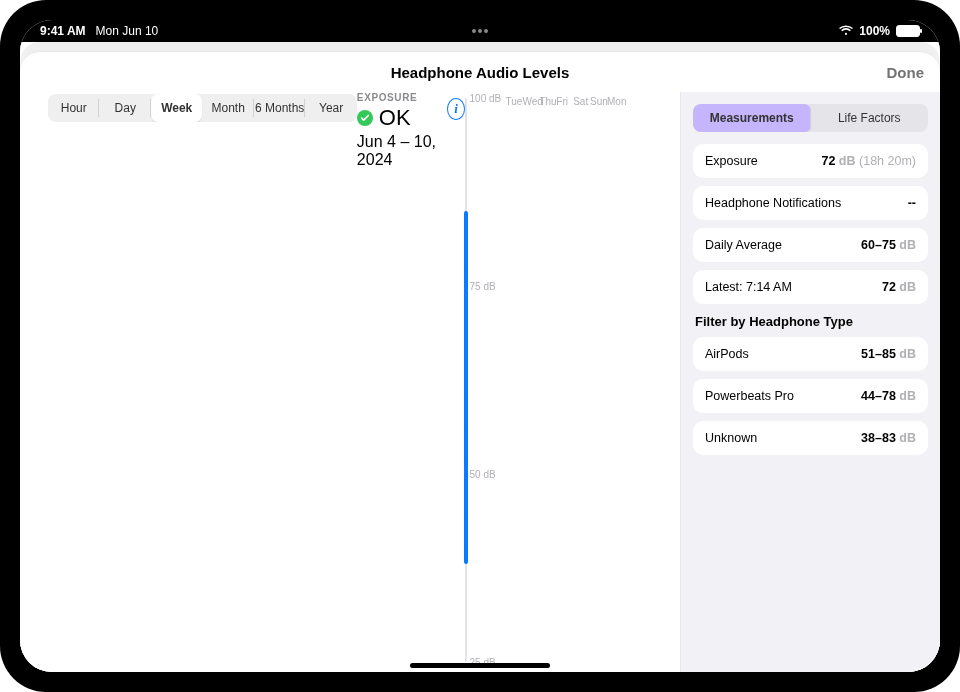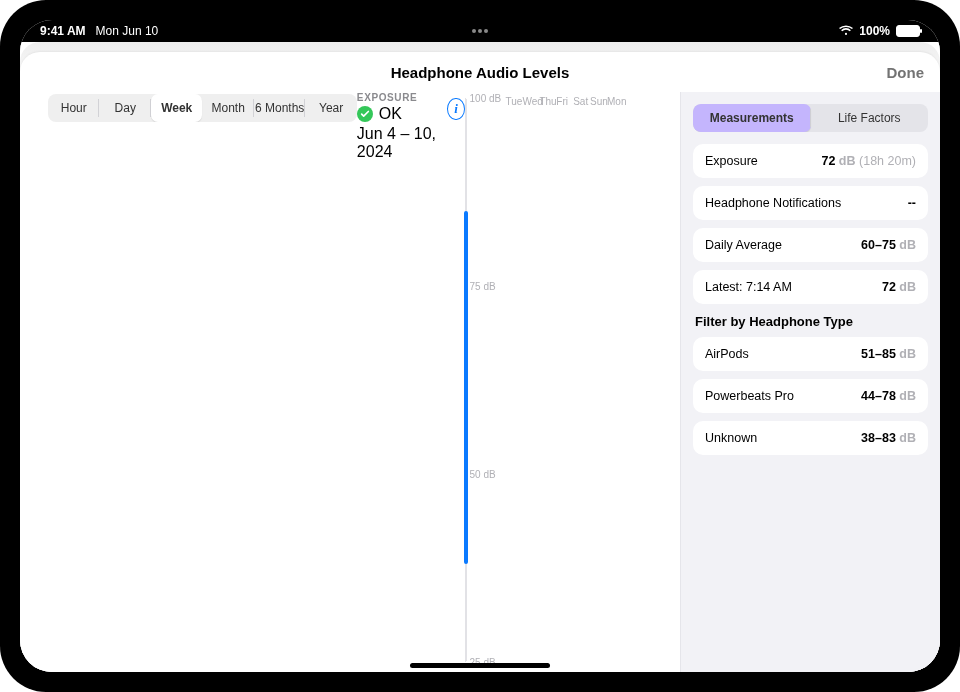--- a/index.html
+++ b/index.html
@@ -142,21 +142,21 @@
   .segmented .seg.active + .seg::before { display:none; }
 
   
   .over-row {
     display:flex; justify-content:space-between; align-items:flex-start;
     margin-top:0px;
   }
   .exposure-label {
     font-size:10px; letter-spacing:0.6px; color:#8a8a8e; font-weight:600;
   }
-  .exposure-status { font-size:16px; font-weight:400; display:flex; align-items:center; gap:6px; margin-top:2px; }
+  .exposure-status { font-size:22px; font-weight:400; display:flex; align-items:center; gap:6px; margin-top:2px; }
   .status-icon {
     width:16px; height:16px; border-radius:50%; background:#34c759;
     display:inline-flex; align-items:center; justify-content:center;
   }
   .status-icon svg { width:10px; height:10px; }
   .date-range { color:#000000; font-size:16px; margin-top:2px; }
   .info-icon {
     width:22px; height:22px; border-radius:50%;
     border:1.5px solid #0a7aff; color:#0a7aff;
     display:inline-flex; align-items:center; justify-content:center;

